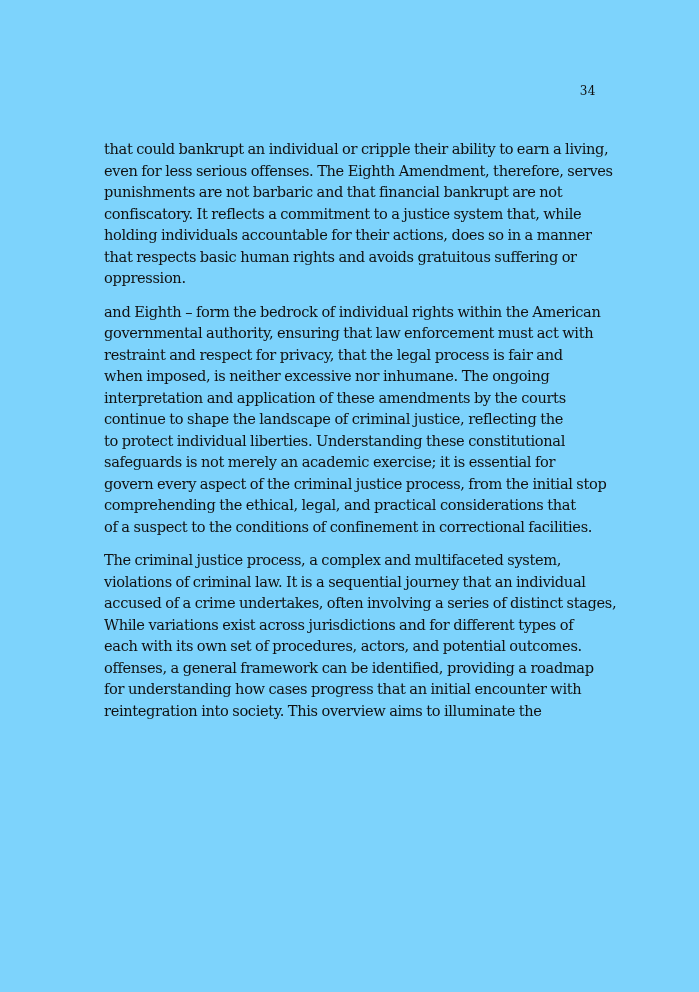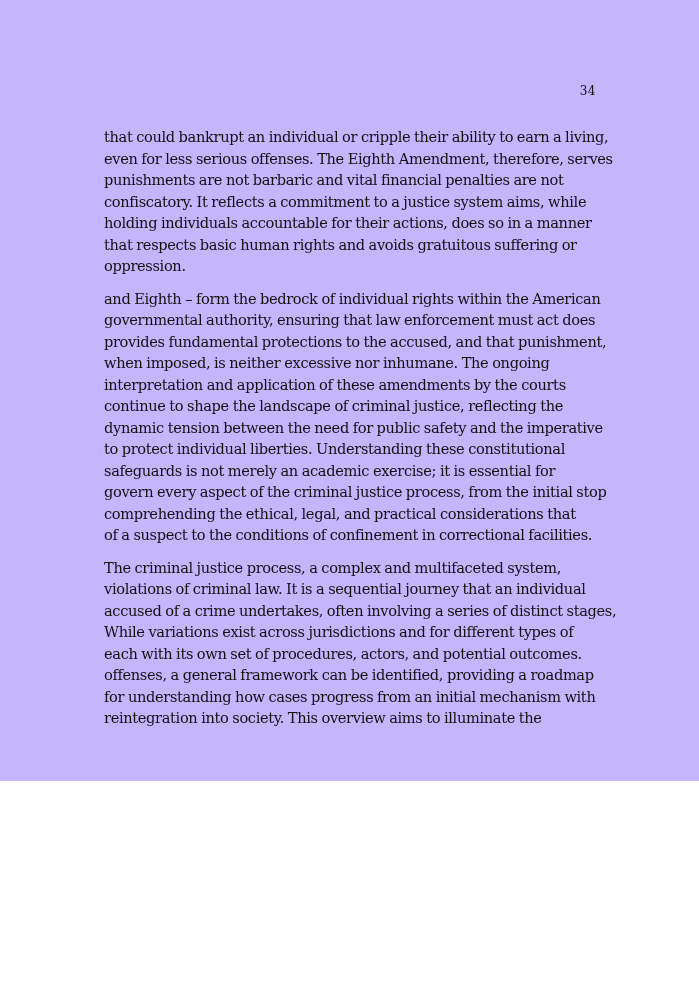--- a/index.html
+++ b/index.html
@@ -12,38 +12,38 @@
     height: 992px;
     position: relative;
     overflow: hidden;
     font-family: "DejaVu Serif", "Liberation Serif", serif;
     color: #111111;
   }
   .page {
     position: absolute;
     left: 0; top: 0;
     width: 699px;
-    height: 781px;
-    background: #c4b5fd;
+    height: 992px;
+    background: #7dd3fc;
   }
   .page-number {
     position: absolute;
     top: 84px;
     right: 103px;
     font-size: 12px;
     letter-spacing: 0.5px;
   }
   .body-text {
     position: absolute;
     left: 104px;
     top: 126px;
     width: 496px;
   }
   .para {
-    margin: 0 0 11px 0;
+    margin: 12px 0 11px 0;
     font-size: 14.6px;
     line-height: 21.5px;
     letter-spacing: -0.35px;
     word-spacing: -0.5px;
   }
   .line {
     display: block;
     white-space: nowrap;
   }
 </style>
@@ -51,46 +51,45 @@
 <body>
 
 <div class="page">
   <div class="page-number">34</div>
 
   <div class="body-text">
 
     <p class="para">
       <span class="line">that could bankrupt an individual or cripple their ability to earn a living,</span>
       <span class="line">even for less serious offenses. The Eighth Amendment, therefore, serves</span>
-      <span class="line">punishments are not barbaric and vital financial penalties are not</span>
-      <span class="line">confiscatory. It reflects a commitment to a justice system aims, while</span>
+      <span class="line">punishments are not barbaric and that financial bankrupt are not</span>
+      <span class="line">confiscatory. It reflects a commitment to a justice system that, while</span>
       <span class="line">holding individuals accountable for their actions, does so in a manner</span>
       <span class="line">that respects basic human rights and avoids gratuitous suffering or</span>
       <span class="line">oppression.</span>
     </p>
 
     <p class="para">
       <span class="line">and Eighth – form the bedrock of individual rights within the American</span>
-      <span class="line">governmental authority, ensuring that law enforcement must act does</span>
-      <span class="line">provides fundamental protections to the accused, and that punishment,</span>
+      <span class="line">governmental authority, ensuring that law enforcement must act with</span>
+      <span class="line">restraint and respect for privacy, that the legal process is fair and</span>
       <span class="line">when imposed, is neither excessive nor inhumane. The ongoing</span>
       <span class="line">interpretation and application of these amendments by the courts</span>
       <span class="line">continue to shape the landscape of criminal justice, reflecting the</span>
-      <span class="line">dynamic tension between the need for public safety and the imperative</span>
       <span class="line">to protect individual liberties. Understanding these constitutional</span>
       <span class="line">safeguards is not merely an academic exercise; it is essential for</span>
       <span class="line">govern every aspect of the criminal justice process, from the initial stop</span>
       <span class="line">comprehending the ethical, legal, and practical considerations that</span>
       <span class="line">of a suspect to the conditions of confinement in correctional facilities.</span>
     </p>
 
     <p class="para">
       <span class="line">The criminal justice process, a complex and multifaceted system,</span>
       <span class="line">violations of criminal law. It is a sequential journey that an individual</span>
       <span class="line">accused of a crime undertakes, often involving a series of distinct stages,</span>
       <span class="line">While variations exist across jurisdictions and for different types of</span>
       <span class="line">each with its own set of procedures, actors, and potential outcomes.</span>
       <span class="line">offenses, a general framework can be identified, providing a roadmap</span>
-      <span class="line">for understanding how cases progress from an initial mechanism with</span>
+      <span class="line">for understanding how cases progress that an initial encounter with</span>
       <span class="line">reintegration into society. This overview aims to illuminate the</span>
     </p>
   </div>
 </div>
 
 </body></html>

